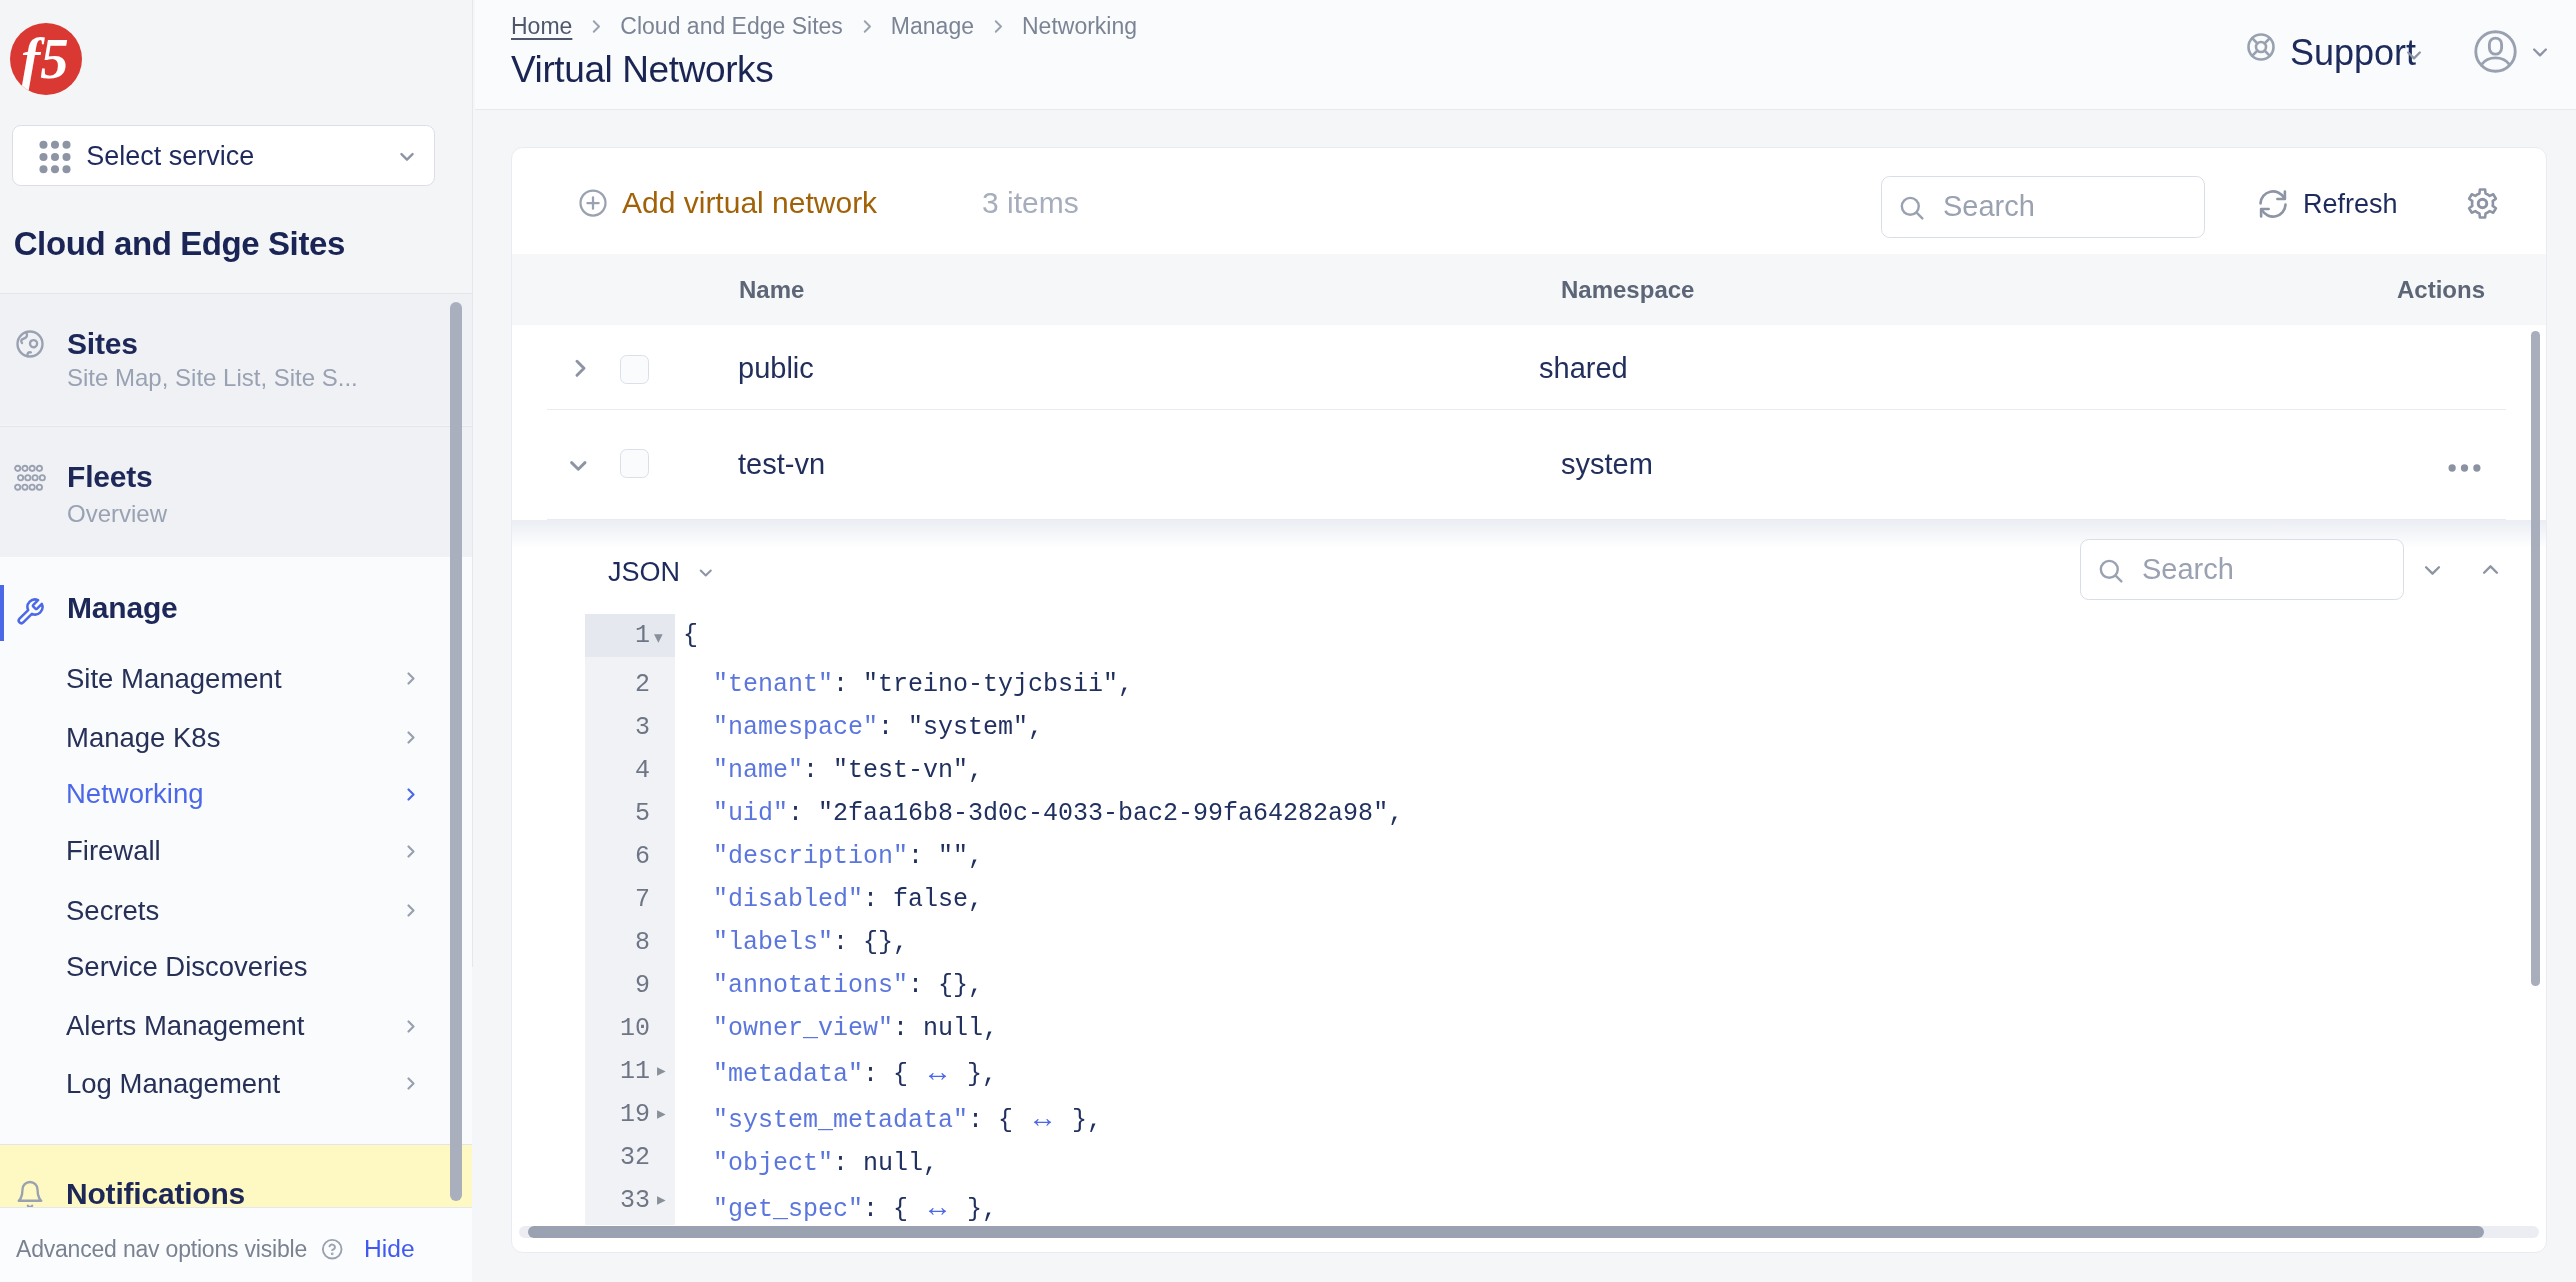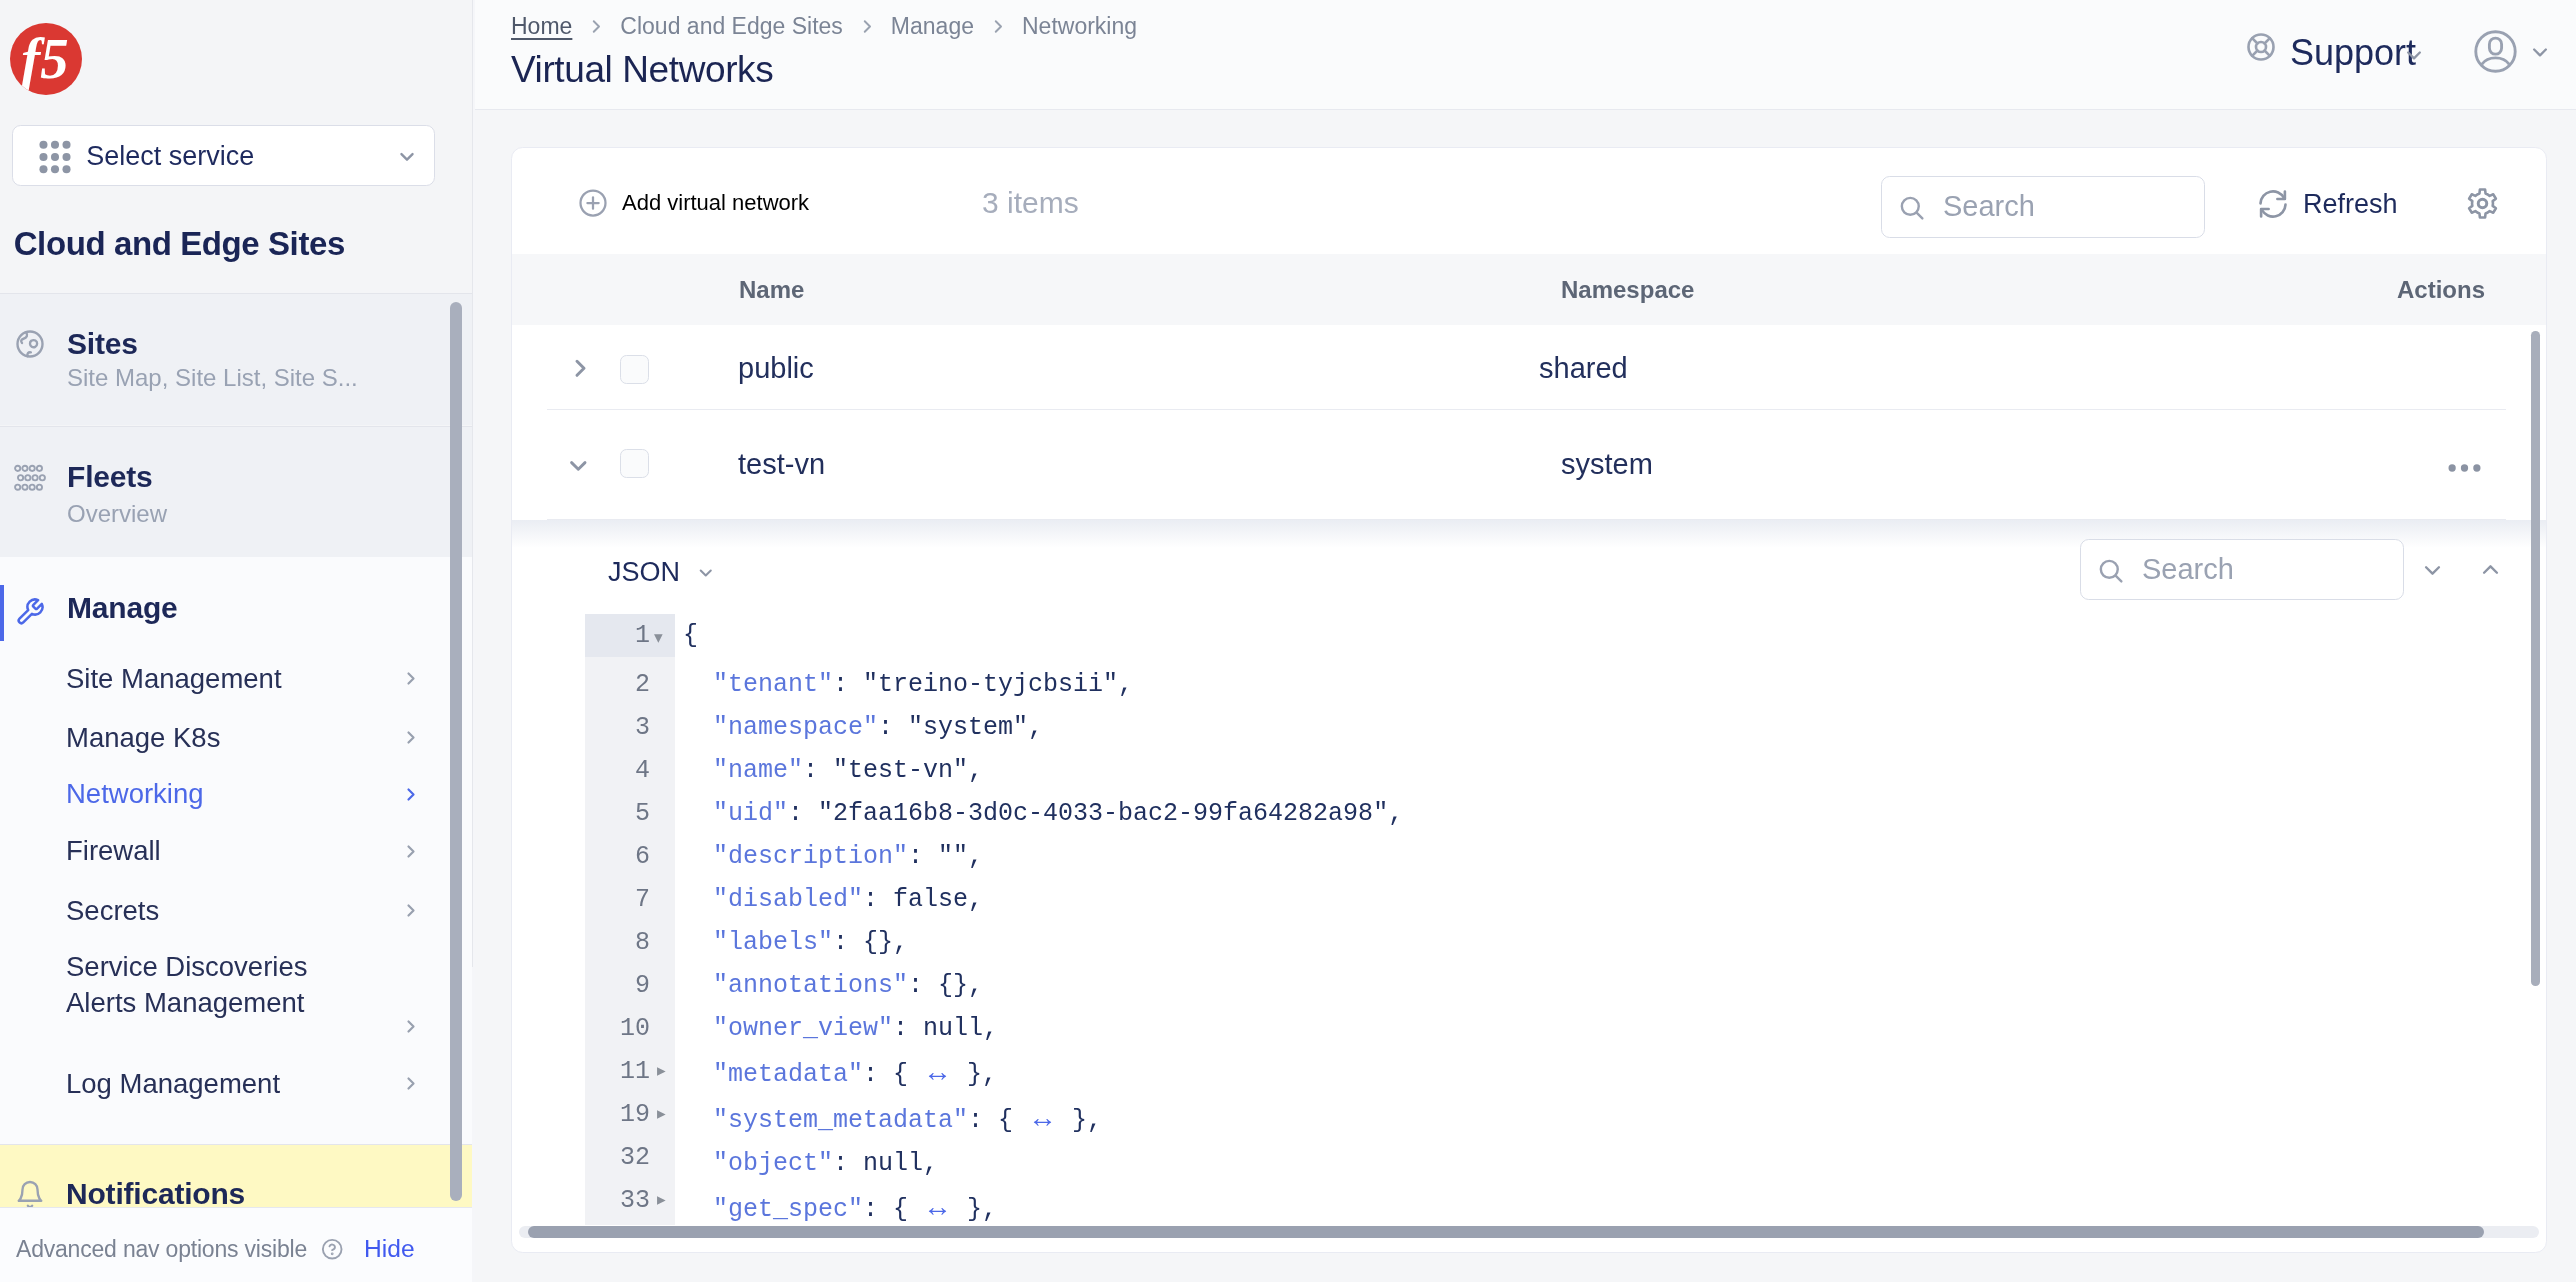--- a/index.html
+++ b/index.html
@@ -22,21 +22,21 @@
   #cloudedge { position:absolute; left:13.7px; top:225px; height:38px; display:flex; align-items:center; font-size:33px; font-weight:700; color:#1a2556; letter-spacing:-0.4px; }
 
   .navsect { position:absolute; left:0; width:472px;text-align:center; }
   .navtitle { font-size:30px; font-weight:600; color:#1d2858; letter-spacing:-0.2px; }
   .navsub { font-size:24px; color:#99a2b3; }
   .menuitem { position:absolute; left:66px; font-size:27.5px; color:#273057; display:flex; align-items:center; height:43px; }
 
   
   #content { position:absolute; left:475px; top:110px; width:2101px; height:1173px; background:#f5f6f8; }
   #card { position:absolute; left:36px; top:37px; width:2036px; height:1106px; background:#ffffff; border:1.4px solid #e9ebf3; border-radius:11.6px; overflow:hidden; }
-  .cardtxt { font-size:22px; color:#000000; }
+  .cardtxt { font-size:30px; color:#a16207; }
   #thead { position:absolute; left:0; top:106px; width:2035px; height:71px; background:#f6f7f9; }
   .th { position:absolute; top:0; height:71px; display:flex; align-items:center; font-size:24px; font-weight:700; color:#5d6676; }
   .sep { position:absolute; left:35px; width:1959px; height:1.4px; background:#e9ebf1; }
   .rowtxt { font-size:29px; color:#222f5c; }
   .searchbox { position:absolute; background:#fff; border:1.4px solid #d9dde7; border-radius:8.7px; }
   .ph { color:#9aa2b2; font-size:29px; }
 
   
   #gutter { position:absolute; left:73px; top:466px; width:90px; height:611px; background:#f1f2f5; }
   .lnums { position:absolute; width:138px; text-align:right; font-family:"Liberation Mono", monospace; font-size:25px; line-height:43px; color:#6e7686; }
@@ -279,21 +279,21 @@
         <path d="M14.7 6.3a1 1 0 0 0 0 1.4l1.6 1.6a1 1 0 0 0 1.4 0l3.77-3.77a6 6 0 0 1-7.94 7.94l-6.91 6.91a2.12 2.12 0 0 1-3-3l6.91-6.91a6 6 0 0 1 7.94-7.94l-3.76 3.76z"></path>
       </svg>
       <div class="navtitle abs" style="left:67px; top:30px; height:42px; display:flex; align-items:center;">Manage</div>
 
       <div class="menuitem" style="top:100px;">Site Management</div>
       <div class="menuitem" style="top:159px;">Manage K8s</div>
       <div class="menuitem" style="top:215px; color:#4c68e8;">Networking</div>
       <div class="menuitem" style="top:272px;">Firewall</div>
       <div class="menuitem" style="top:332px;">Secrets</div>
       <div class="menuitem" style="top:388px;">Service Discoveries</div>
-      <div class="menuitem" style="top:424px;">Alerts Management</div>
+      <div class="menuitem" style="top:447px;">Alerts Management</div>
       <div class="menuitem" style="top:505px;">Log Management</div>
       <span class="mch abs" style="top: 112px; left: 402px;">
           <svg width="17.3" height="19" viewBox="0 0 24 24" fill="none" stroke="#98a0af" stroke-width="3" stroke-linecap="round" stroke-linejoin="round">
             <polyline points="9 5 16 12 9 19"></polyline>
           </svg>
         </span>
       <span class="mch abs" style="top: 171px; left: 402px;">
           <svg width="17.3" height="19" viewBox="0 0 24 24" fill="none" stroke="#98a0af" stroke-width="3" stroke-linecap="round" stroke-linejoin="round">
             <polyline points="9 5 16 12 9 19"></polyline>
           </svg>

